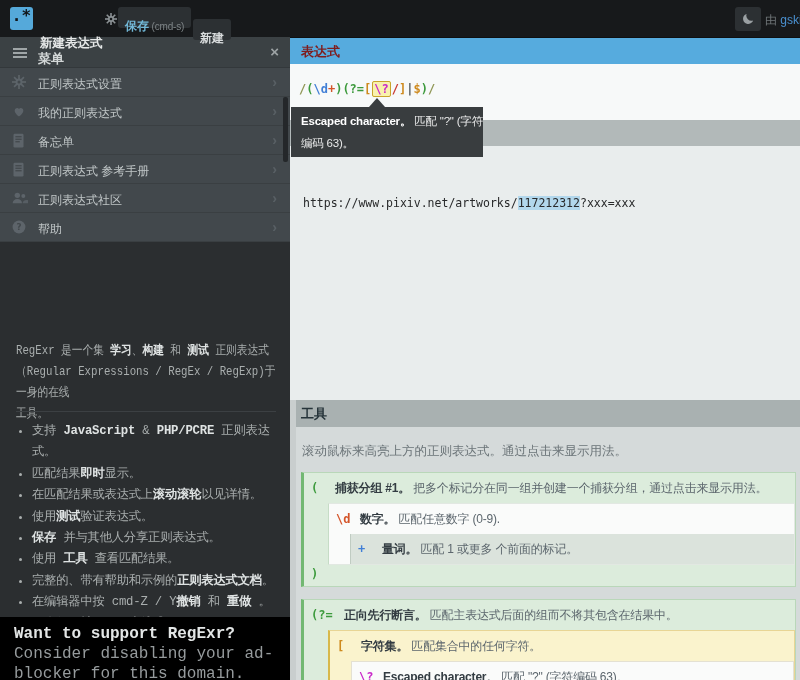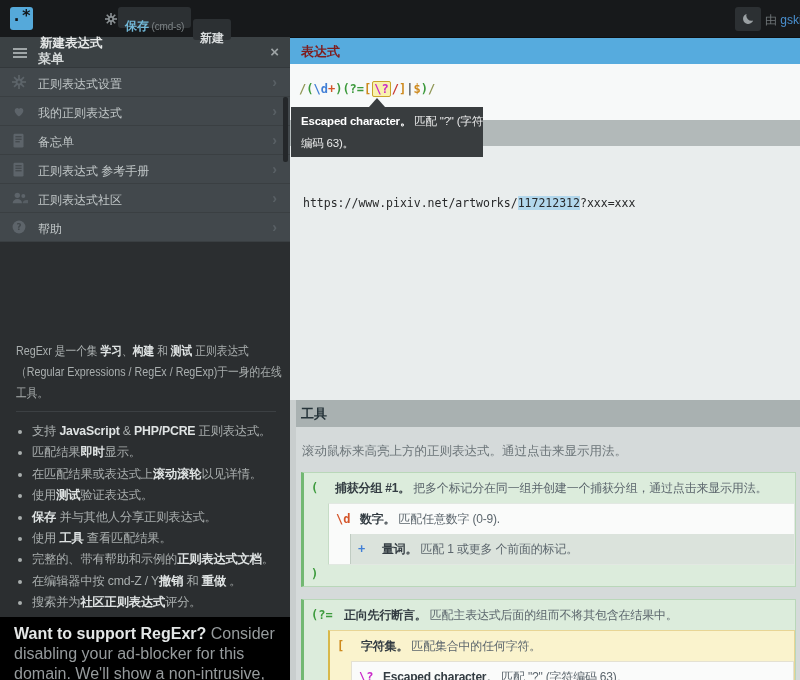--- a/index.html
+++ b/index.html
@@ -31,21 +31,21 @@
   .hamburger { position:absolute; left:13px; top:11px; width:14px; }
   .hamburger span { display:block; height:2px; background:#9fa5a7; margin-bottom:2px; }
   .menu-title { position:absolute; left:38px; top:13px; font-size:13px; font-weight:bold; color:#d3d7d7; }
   .close-x { position:absolute; right:11px; top:6px; color:#9ca2a4; font-size:15px; font-weight:bold; }
   .menu-item { height:29px; border-bottom:1px solid #3a3f42; position:relative; }
   .mi-icon { position:absolute; left:12px; top:7px; width:16px; height:16px; }
   .mi-label { position:absolute; left:38px; top:8px; font-size:12px; color:#c0c6c7;text-align:center; }
   .mi-chevron { position:absolute; right:13px; top:6px; color:#596065; font-size:14px; font-weight:bold; }
   .scroll-thumb { position:absolute; right:2px; top:60px; width:5px; height:65px; background:#24272a; border-radius:2px; }
 
-  .sidebar-lower { position:absolute; top:205px; left:0; right:0; bottom:0; background:#2b2e30; }
+  .sidebar-lower { position:absolute; top:205px; left:0; right:0; bottom:0; background:#2b2e30;font-family:Liberation Mono, monospace; }
   .about { position:absolute; left:16px; top:99px; width:312px; color:#a9aeae; font-size:12.4px;
            line-height:21px; white-space:pre-wrap; transform:scaleX(0.865); transform-origin:0 0; }
   .about b, .features b { color:#dfe3e3; }
   .s-divider { position:absolute; top:169px; left:16px; right:14px; border-top:1px solid #3c4043; }
   .features { position:absolute; top:179px; left:16px; right:2px; margin:0; padding-left:16px;
               color:#a9aeae; font-size:12.3px; line-height:21.4px; letter-spacing:-0.2px; }
   .ad { position:absolute; bottom:0; left:0; right:0; height:63px; background:#000000;
         padding:7px 14px 0 14px; font-size:16px; color:#969b9d; line-height:20px; }
   .ad b { color:#e3e6e6; }
 

